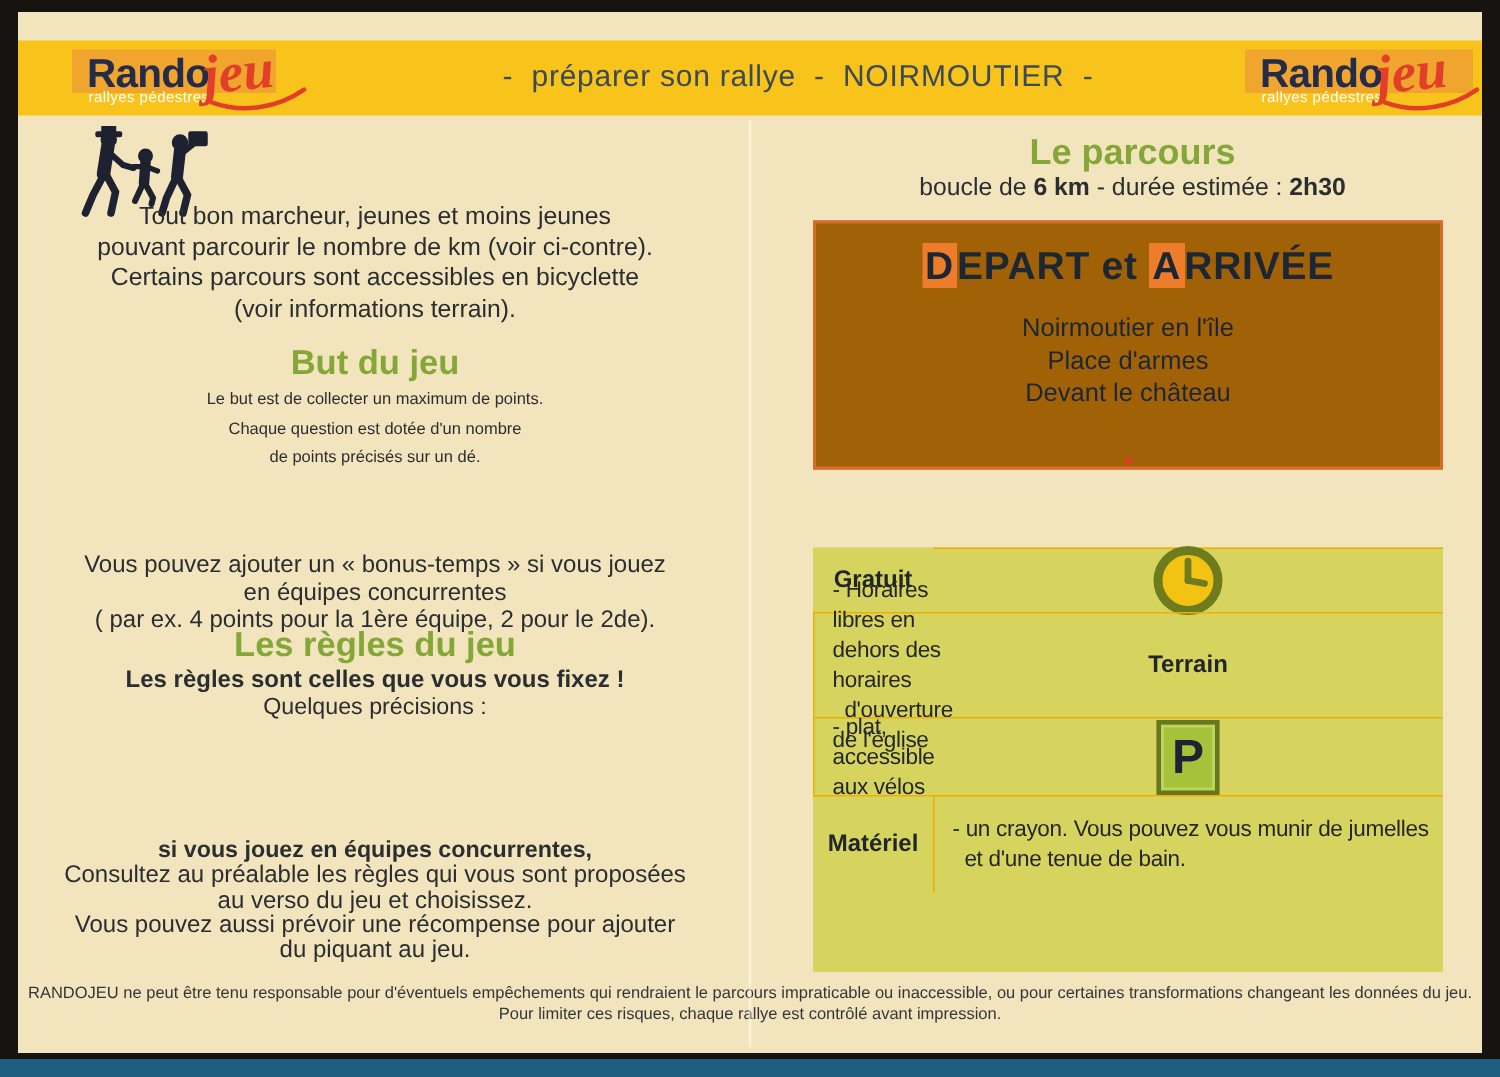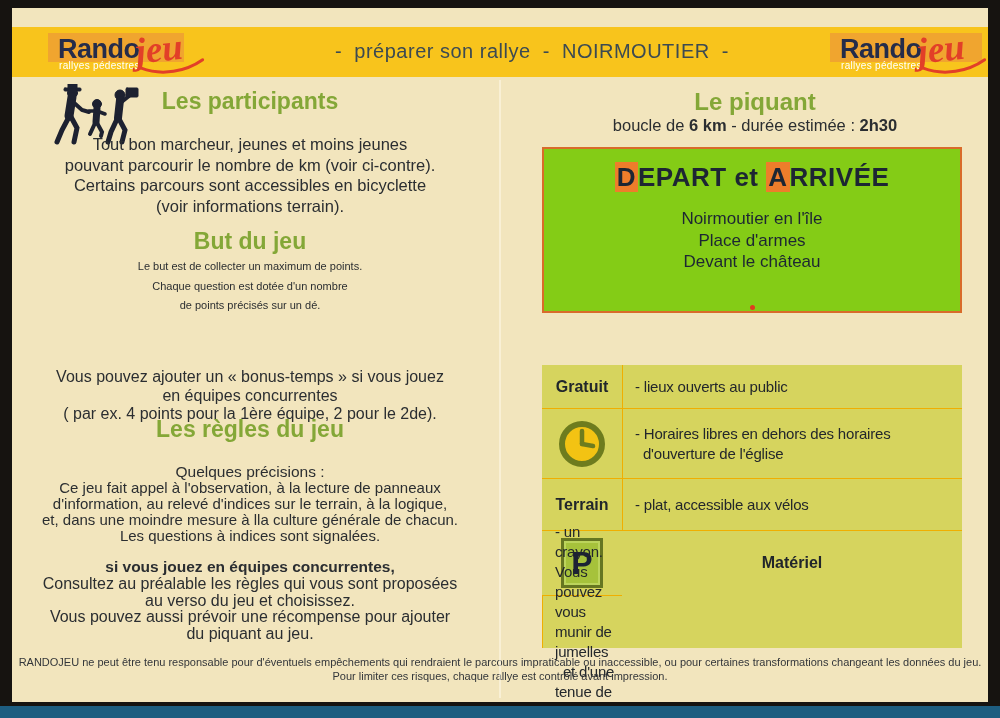--- a/index.html
+++ b/index.html
@@ -59,21 +59,21 @@
   .body-txt{
     position:absolute;text-align:center;white-space:pre-line;
     color:#2b2e31;
   }
   .lcol{left:10px;width:456px;}
   .rcol{left:528px;width:430px;}
   .b{font-weight:bold;}
   
   .depart-box{
     position:absolute;left:530px;top:139px;width:420px;height:166px;
-    background:#84cc16;border:2px solid #d96b2a;box-sizing:border-box;
+    background:#a16207;border:2px solid #d96b2a;box-sizing:border-box;
   }
   .depart-title{
     position:absolute;left:0;top:13px;width:100%;text-align:center;
     font-size:26px;font-weight:bold;color:#1d2633;letter-spacing:.5px;
   }
   .hl{background:#ee7d2b;padding:0 2px;}
   .depart-lines{
     position:absolute;left:0;top:59px;width:100%;text-align:center;
     font-size:17px;line-height:21.5px;color:#1d2633;white-space:pre-line;
   }
@@ -160,65 +160,60 @@
         <circle cx="68" cy="11" r="5"></circle>
         <path d="M68,16 L66,34" stroke-width="8" fill="none"></path>
         <path d="M66,33 L59,48 L56,58" stroke-width="5" fill="none"></path>
         <path d="M66,33 L73,46 L70,58" stroke-width="5" fill="none"></path>
         <path d="M67,20 L77,12" stroke-width="4" fill="none"></path>
         <rect x="74" y="4" width="12" height="9" rx="1"></rect>
       </g>
     </svg>
   </div>
 
-  <div class="green-h lcol" style="top:80px;">Les participants</div>
   <div class="body-txt lcol" style="top:126px;font-size:16.5px;line-height:20.5px;">Tout bon marcheur, jeunes et moins jeunes
 pouvant parcourir le nombre de km (voir ci-contre).
 Certains parcours sont accessibles en bicyclette
 (voir informations terrain).</div>
 
   <div class="green-h lcol" style="top:220px;">But du jeu</div>
   <div class="body-txt lcol" style="top:249px;font-size:11px;line-height:19.5px;">Le but est de collecter un maximum de points.
 Chaque question est dotée d'un nombre
 de points précisés sur un dé.</div>
   <div class="body-txt lcol" style="top:333px;font-size:16px;line-height:18.5px;margin-top:27px;">Vous pouvez ajouter un « bonus-temps » si vous jouez
 en équipes concurrentes
 ( par ex. 4 points pour la 1ère équipe, 2 pour le 2de).</div>
 
   <div class="green-h lcol" style="top:408px;">Les règles du jeu</div>
+  <div class="body-txt lcol b" style="top:437px;font-size:16px;">Les règles sont celles que vous vous fixez !</div>
   <div class="body-txt lcol" style="top:455px;font-size:15.5px;">Quelques précisions :</div>
-  <div class="body-txt lcol" style="top:472px;font-size:15px;line-height:16px;">Ce jeu fait appel à l'observation, à la lecture de panneaux
-d'information, au relevé d'indices sur le terrain, à la logique,
-et, dans une moindre mesure à lla culture générale de chacun.
-Les questions à indices sont signalées.</div>
   <div class="body-txt lcol b" style="top:550px;font-size:15.5px;">si vous jouez en équipes concurrentes,</div>
   <div class="body-txt lcol" style="top:568px;font-size:16px;line-height:16.5px;">Consultez au préalable les règles qui vous sont proposées
 au verso du jeu et choisissez.
 Vous pouvez aussi prévoir une récompense pour ajouter
 du piquant au jeu.</div>
 
-  <div class="green-h rcol" style="top:80px;font-size:24px;">Le piquant</div>
+  <div class="green-h rcol" style="top:80px;font-size:24px;">Le parcours</div>
   <div class="body-txt rcol" style="top:108px;font-size:16.5px;white-space:normal;">
     <span>boucle de </span><span class="b">6 km</span><span> - durée estimée : </span><span class="b">2h30</span>
   </div>
 
   <div class="depart-box">
     <div class="depart-title">
       <span class="hl">D</span><span>EPART</span><span> et </span><span class="hl">A</span><span>RRIVÉE</span>
     </div>
     <div class="depart-lines">Noirmoutier en l'île
 Place d'armes
 Devant le château</div>
     <div class="red-dot"></div>
   </div>
 
   <div class="info-table">
 
     <div class="cell lab">Gratuit</div>
-    <div class="cell txt">- lieux ouverts au public</div>
 
     <div class="cell lab bt">
       <svg width="52" height="52" viewBox="0 0 52 52">
         <circle cx="26" cy="26" r="20" fill="#f3c313" stroke="#6e7c1e" stroke-width="6"></circle>
         <path d="M26,26 L26,13" stroke="#6e7c1e" stroke-width="4.5" stroke-linecap="round" fill="none"></path>
         <path d="M26,26 L37,28" stroke="#6e7c1e" stroke-width="4.5" stroke-linecap="round" fill="none"></path>
       </svg>
     </div>
     <div class="cell txt bt">- Horaires libres en dehors des horaires
 &nbsp;&nbsp;d'ouverture de l'église</div>

